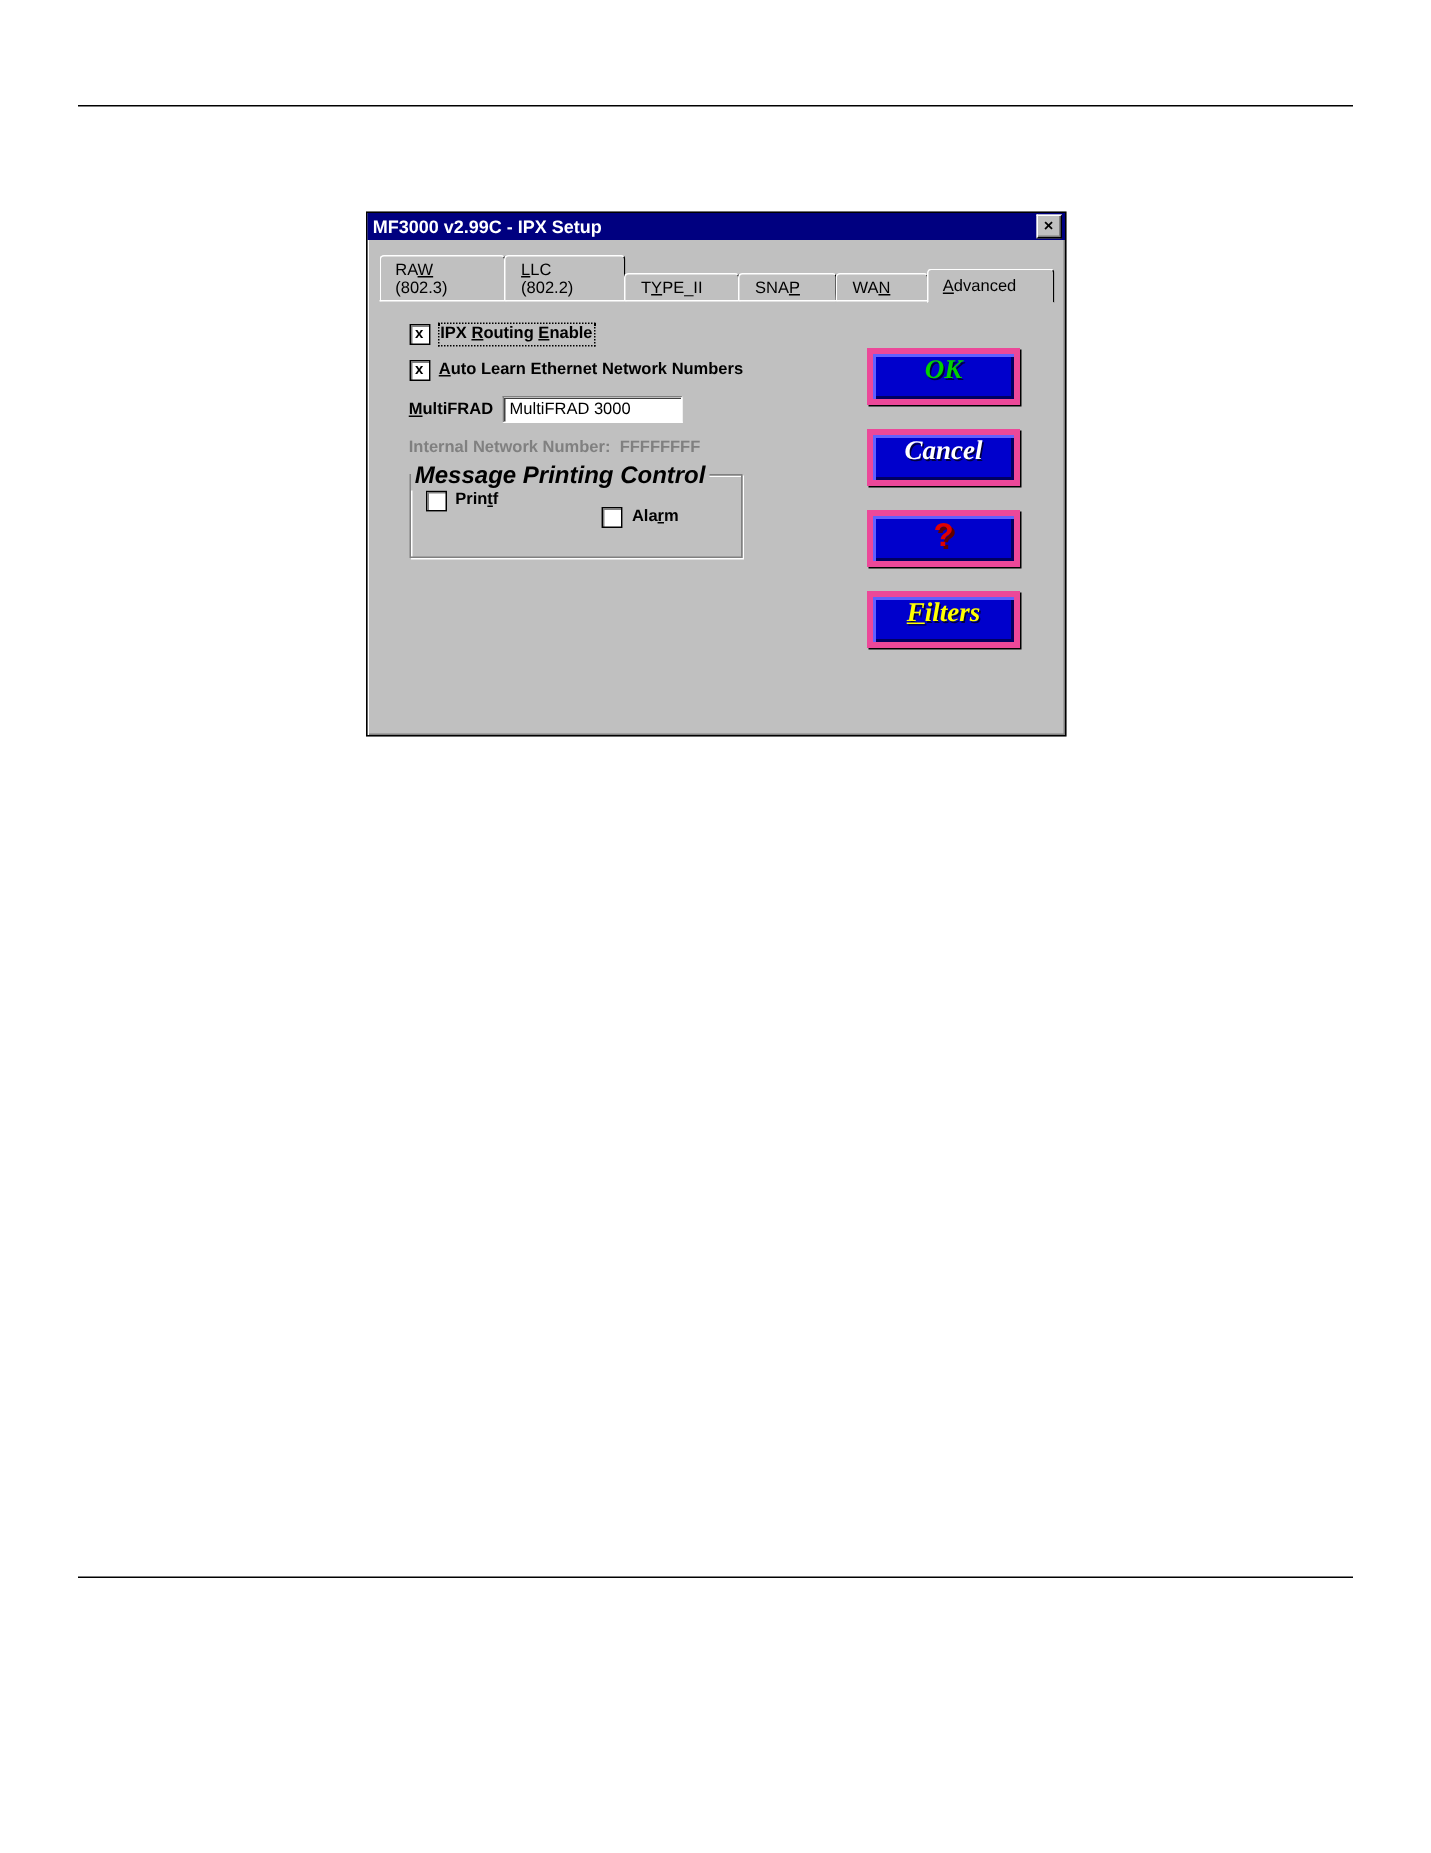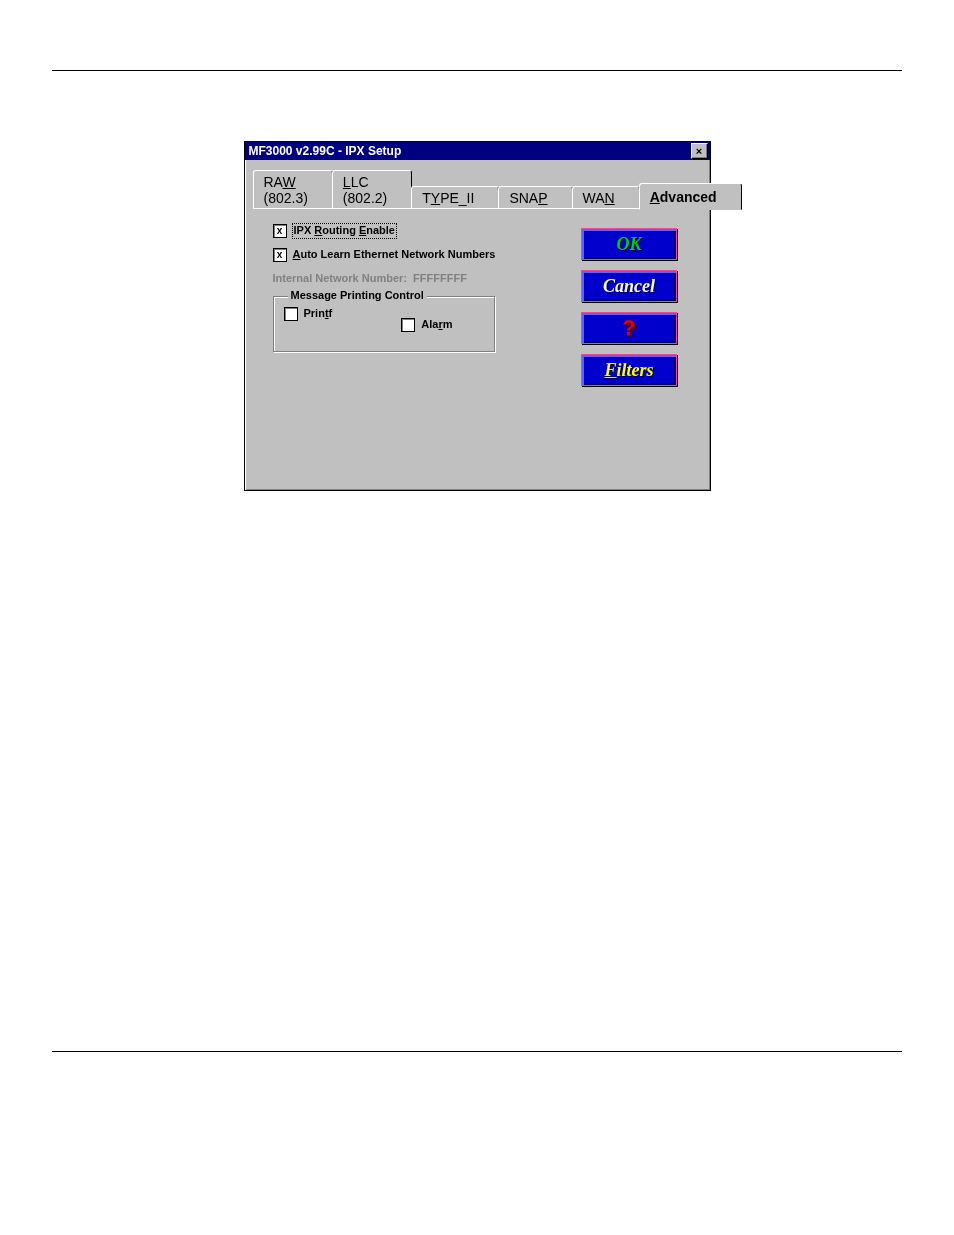--- a/index.html
+++ b/index.html
@@ -85,28 +85,28 @@
     margin-bottom:0;
   }
   .tab {
     background: var(--win-face);
     border-top:1px solid var(--win-light);
     border-left:1px solid var(--win-light);
     border-right:1px solid #000;
     border-top-left-radius:3px;
     border-top-right-radius:3px;
     padding:3px 24px 3px 10px;
-    font-size:14px;
+    font-size:11px;
     position:relative;
     margin-right:-1px;
     cursor:default;
     z-index:1;
   }
   .tab.active {
-    font-weight:bold;
+    font-weight:normal;
     padding-top:5px;
     padding-bottom:4px;
     z-index:3;
     border-bottom:1px solid var(--win-face);
     margin-bottom:-1px;
   }
   .tab-body-back {
     border-top:1px solid var(--win-light);
     height:1px;
     margin-top:-1px;
@@ -178,45 +178,45 @@
     border:1px solid var(--win-darker);
     box-shadow: 1px 1px 0 var(--win-light), inset 1px 1px 0 var(--win-light);
     padding:10px 10px 8px 10px;
     margin-top:12px;
     position:relative;
     width:200px;
   }
   .group-title {
     position:absolute;
     top:-8px;
-    left:14px;
+    left:0;
     background: var(--win-face);
     padding:0 3px;
     font-weight:bold;
-    font-size:11px;
+    font-size:16px;
+    font-style:italic;
   }
   .group-row { display:flex; gap:58px; }
 
   
   .big-btn {
     display:block;
     width:94px;
     height:30px;
-    margin:4px auto 10px auto;
+    margin:16px auto 10px auto;
     background: var(--btn-blue);
-    border:1px solid #ec4899;
+    border:4px solid #ec4899;
     box-shadow: inset 2px 2px 0 #6060ff, inset -2px -2px 0 #000060,
                 1px 1px 0 #000;
     color: var(--btn-yellow);
     font-family: "Times New Roman", Times, serif;
     font-style: italic;
     font-weight: bold;
     font-size:18px;
     display:flex;
-    align-items:center;
     justify-content:center;
     cursor:default;
     text-shadow: 1px 1px 0 #000040;
   }
   .big-btn.ok { color: var(--btn-green); }
   .big-btn.cancel { color: #ffffff; }
   .filters-text { }
   .help-q {
     font-style:normal;
     font-family: Arial Black, Arial, sans-serif;
@@ -258,20 +258,24 @@
           <div class="chk-row">
             <span class="chk checked"></span>
             <span class="dotfocus"><b>IPX <span class="u">R</span>outing <span class="u">E</span>nable</b></span>
           </div>
 
           <div class="chk-row">
             <span class="chk checked"></span>
             <span><b><span class="u">A</span>uto Learn Ethernet Network Numbers</b></span>
           </div>
 
+          <div class="field-row">
+            <span class="field-label"><b><span class="u">M</span>ultiFRAD</b></span>
+            <input class="text-input" type="text" value="MultiFRAD 3000" style="">
+          </div>
 
           <div class="disabled-text">
             <b><span>Internal Network Number:</span>&nbsp;&nbsp;<span>FFFFFFFF</span></b>
           </div>
 
           <div class="group">
             <span class="group-title">Message Printing Control</span>
             <div class="group-row">
               <div class="chk-row" style="margin:0">
                 <span class="chk"></span>

